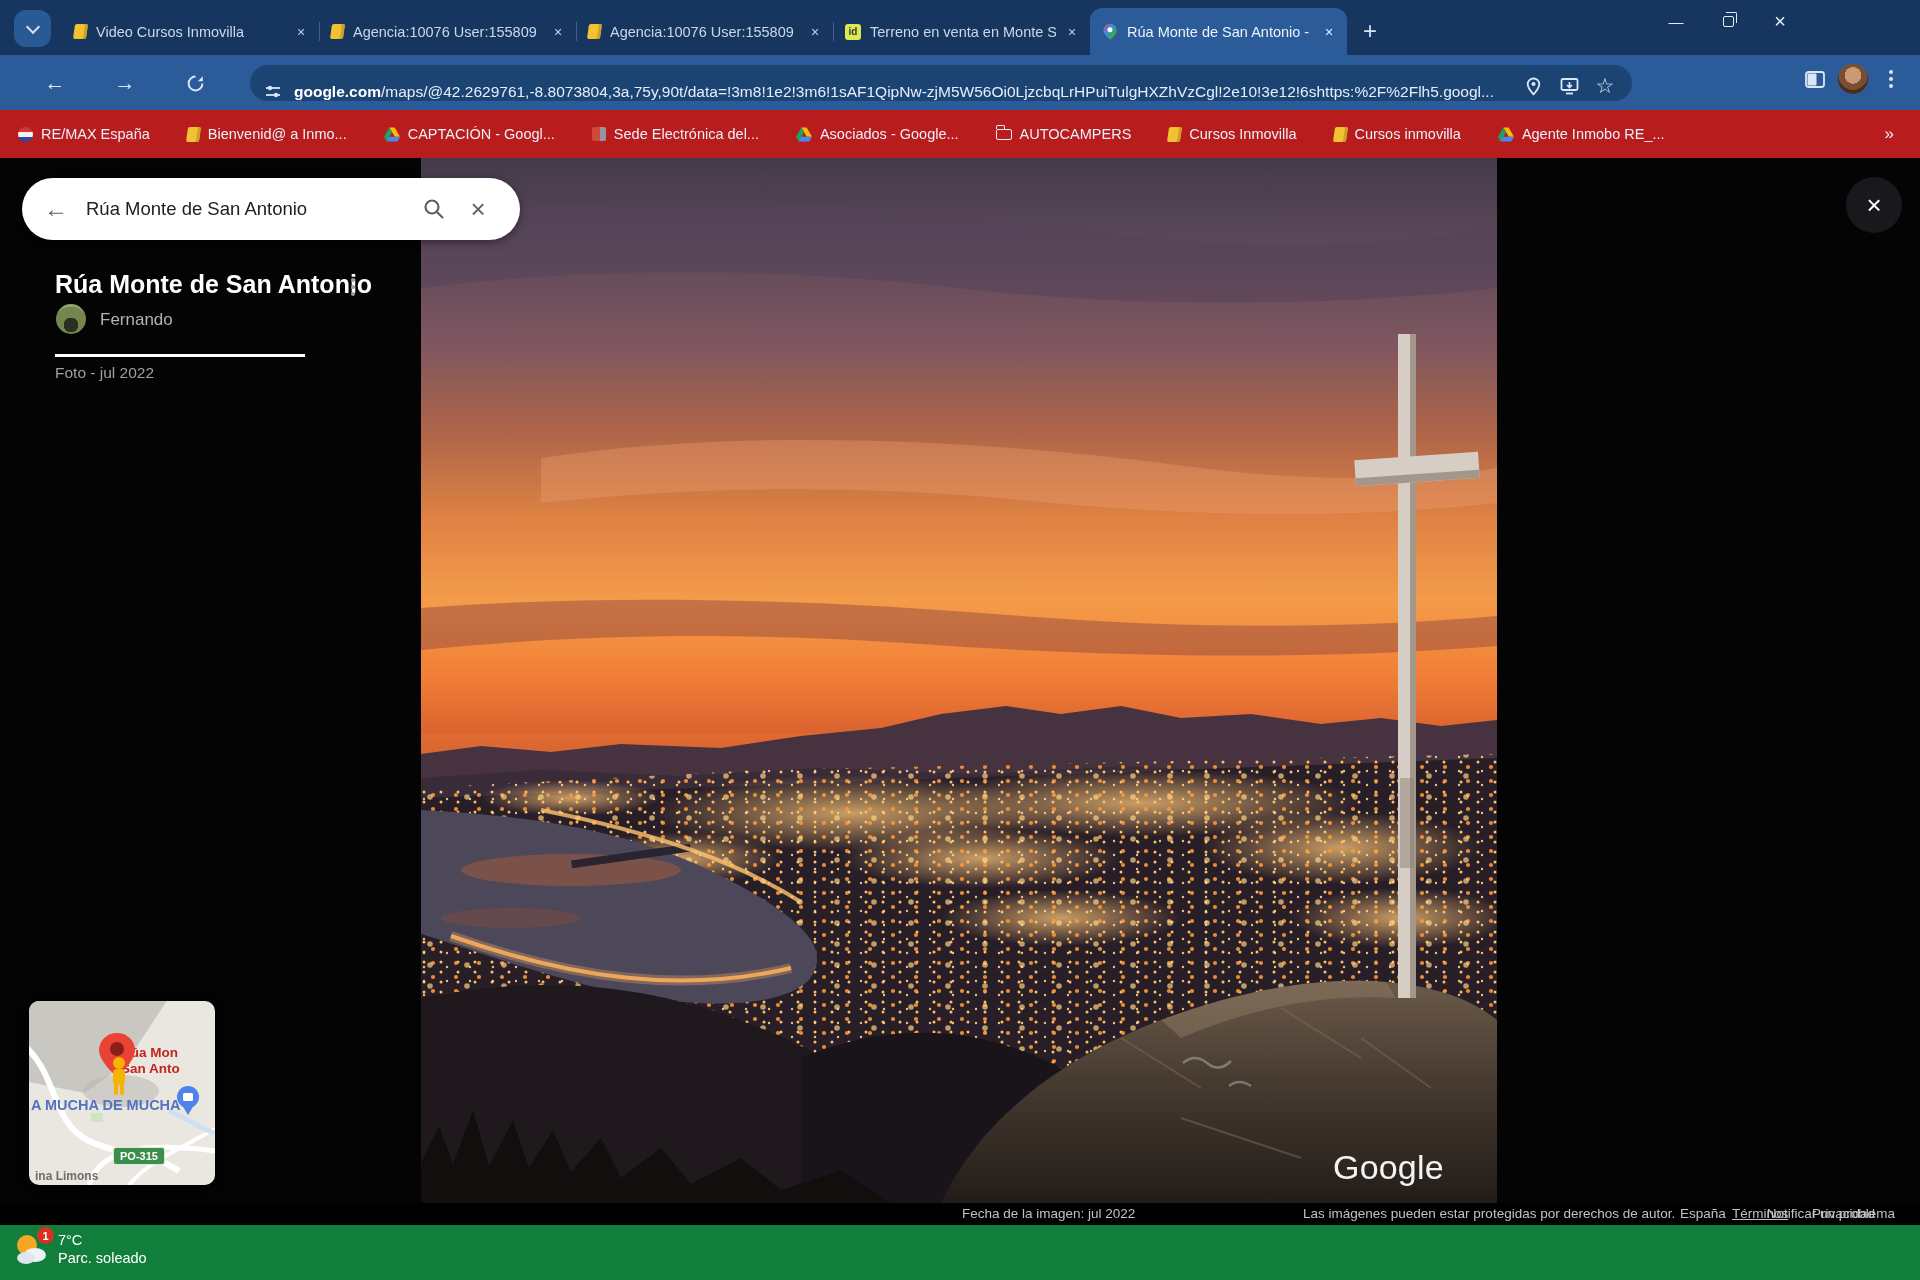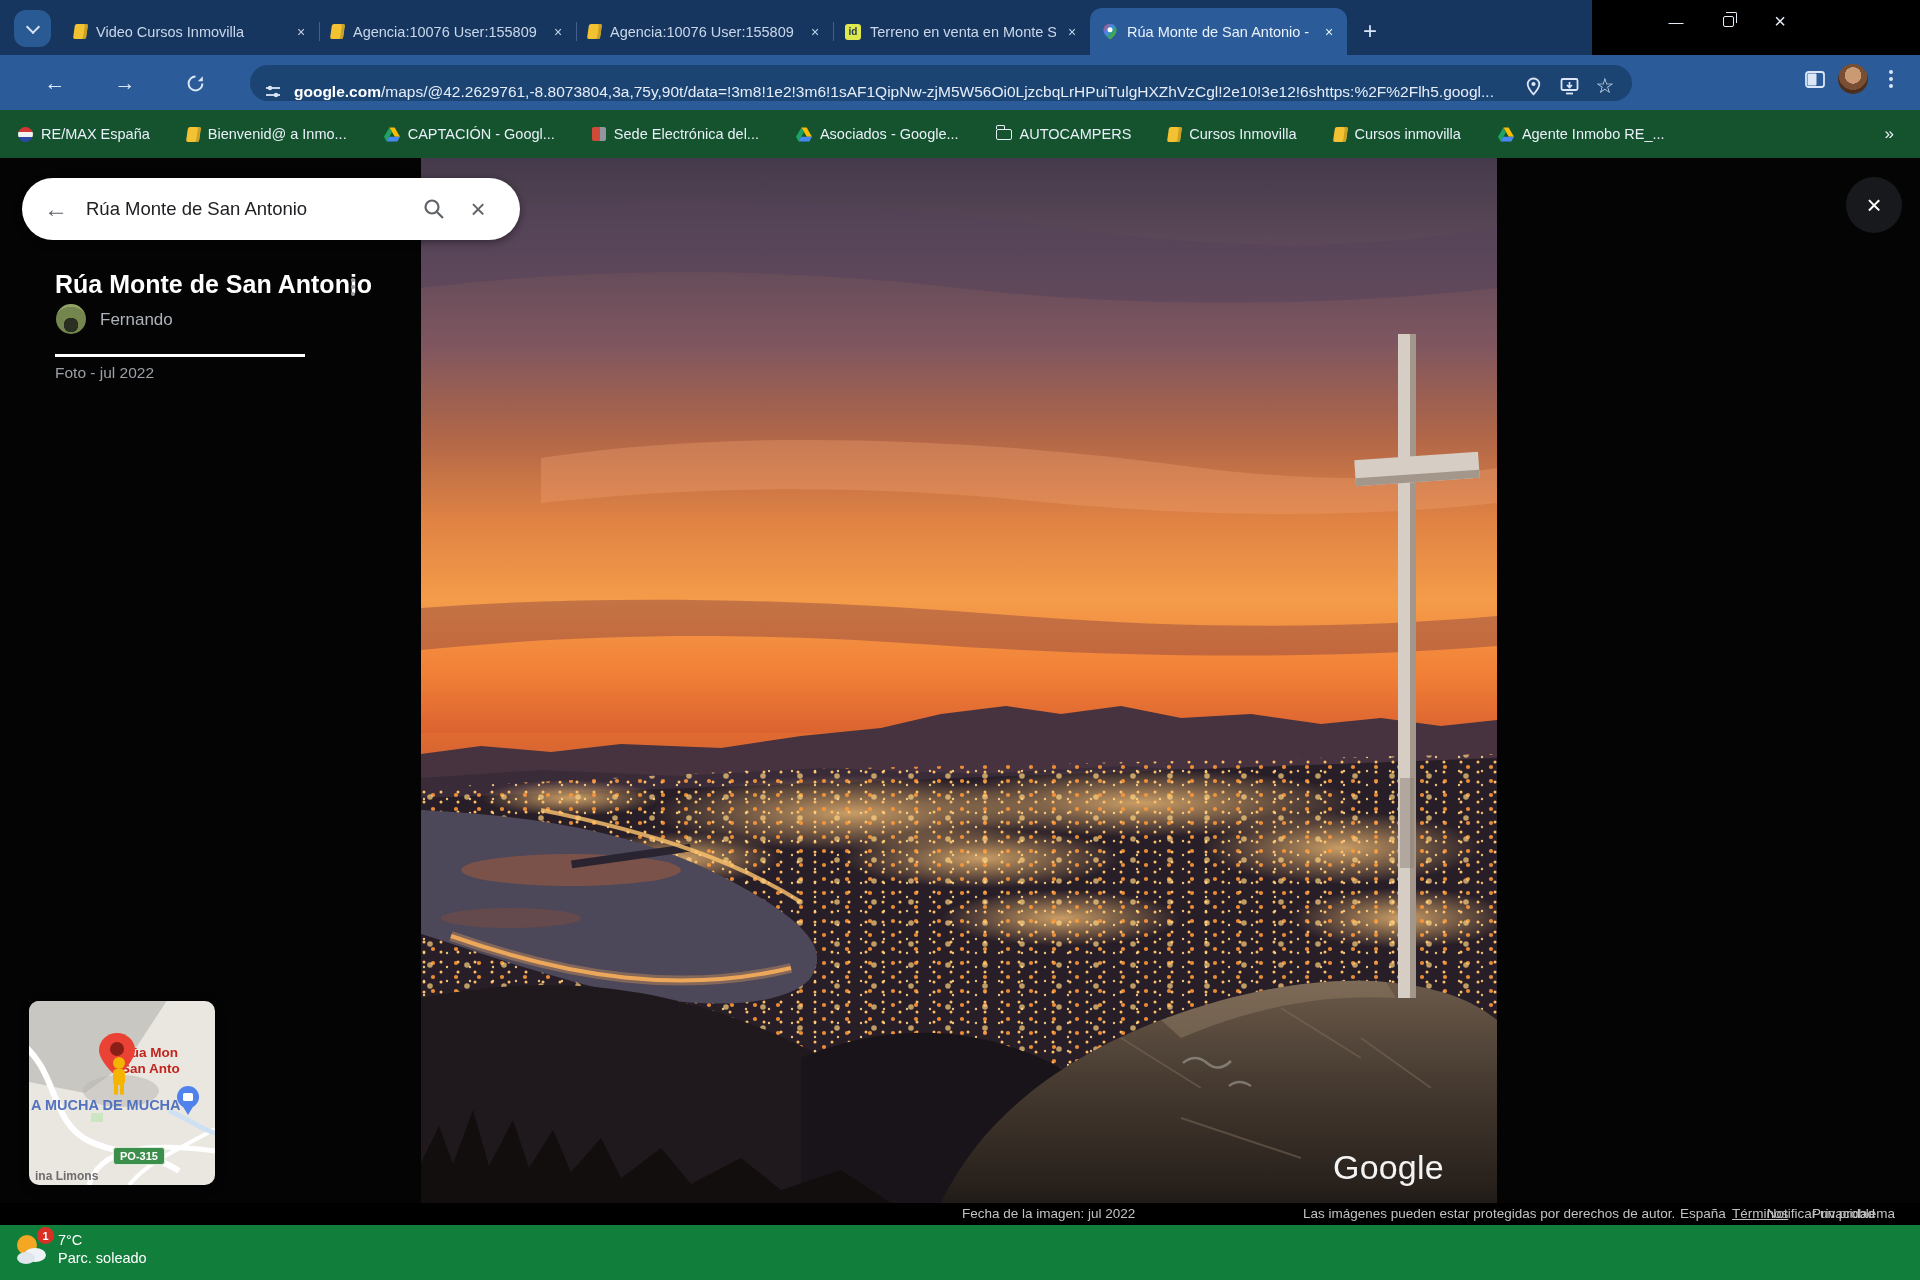--- a/index.html
+++ b/index.html
@@ -1,21 +1,21 @@
 <!DOCTYPE html>
 <html><head>
 <meta charset="utf-8">
 <style>
   html,body{margin:0;padding:0;background:#000;}
   *{box-sizing:border-box;}
   .screen{position:relative;width:1920px;height:1280px;overflow:hidden;background:#000;
           font-family:"Liberation Sans",sans-serif;-webkit-font-smoothing:antialiased;}
 
   
-  .tabstrip{position:absolute;left:0;top:0;width:1592px;height:55px;background:#17365f;}
+  .tabstrip{position:absolute;left:0;top:0;width:1920px;height:55px;background:#17365f;}
   .tab-search-btn{position:absolute;left:14px;top:10px;width:37px;height:37px;border-radius:12px;
     background:#2a5a94;display:flex;align-items:center;justify-content:center;}
   .chev{width:10px;height:10px;border-right:2px solid #d7e4f5;border-bottom:2px solid #d7e4f5;
     transform:rotate(45deg);margin-top:-4px;}
   .tabs{position:absolute;left:62px;top:8px;height:47px;display:flex;}
   .tab{width:257px;height:47px;display:flex;align-items:center;padding:0 8px 0 12px;
     color:#c9d7ea;font-size:14.5px;position:relative;border-radius:12px 12px 0 0;}
   .tab.active{background:#2b5b98;color:#eaf2fd;}
   .tab.sep::before{content:"";position:absolute;left:0;top:14px;height:19px;width:1px;background:#3f618c;}
   .tab .t-title{flex:1;white-space:nowrap;overflow:hidden;margin:0 6px 0 9px;}
@@ -45,21 +45,21 @@
   .pill-ic{width:30px;height:30px;display:flex;align-items:center;justify-content:center;
     color:#dbe7f6;font-size:19px;flex:none;margin-left:6px;}
   .tb-right{position:absolute;right:14px;top:9px;display:flex;align-items:center;}
   .avatar-tb{width:30px;height:30px;border-radius:50%;flex:none;margin:0 8px;
     background:radial-gradient(circle at 50% 38%,#c99a74 0 34%,#7a4e33 35% 60%,#4a2f1e 61%);}
   .kebab{width:4px;height:4px;border-radius:50%;background:#dbe7f6;position:relative;}
   .kebab::before,.kebab::after{content:"";position:absolute;left:0;width:4px;height:4px;border-radius:50%;background:inherit;}
   .kebab::before{top:-7px;}.kebab::after{top:7px;}
   .kebab-wrap{width:30px;height:30px;display:flex;align-items:center;justify-content:center;}
 
-  .bookbar{position:absolute;left:0;top:110px;width:1920px;height:48px;background:#14532d;
+  .bookbar{position:absolute;left:0;top:110px;width:1920px;height:48px;background:#b91c1c;
     display:flex;align-items:center;padding-left:18px;gap:37px;}
   .bookmark{display:flex;align-items:center;gap:8px;color:#e9f0fa;font-size:14.5px;white-space:nowrap;}
   .remax-balloon-icon{width:15px;height:15px;border-radius:50%;
     background:linear-gradient(180deg,#d23735 0 34%,#f2f2f2 34% 66%,#2a49a5 66%);flex:none;}
   .sede-icon{width:14px;height:14px;border-radius:2px;flex:none;
     background:linear-gradient(90deg,#d04a3a 0 58%,#9097a0 58%);}
   .folder-white-icon{width:16px;height:11px;border:1.6px solid #e9f0fa;border-radius:2px;position:relative;flex:none;}
   .folder-white-icon::before{content:"";position:absolute;left:-1px;top:-4.4px;width:7px;height:3px;
     border:1.6px solid #e9f0fa;border-bottom:none;border-radius:2px 2px 0 0;}
   .book-overflow{position:absolute;right:26px;color:#e9f0fa;font-size:17px;}

